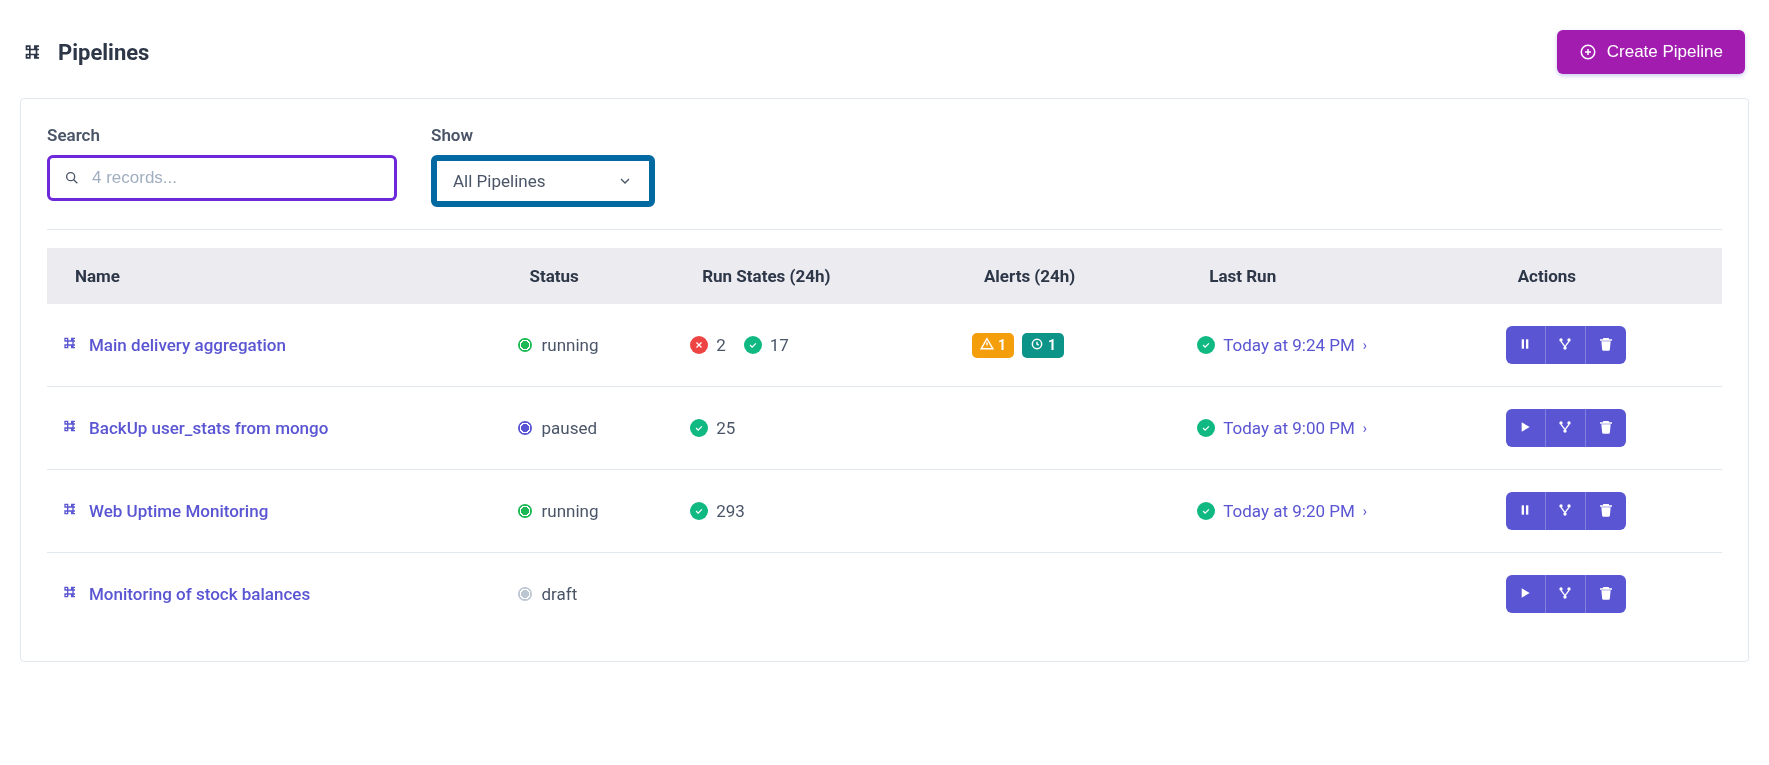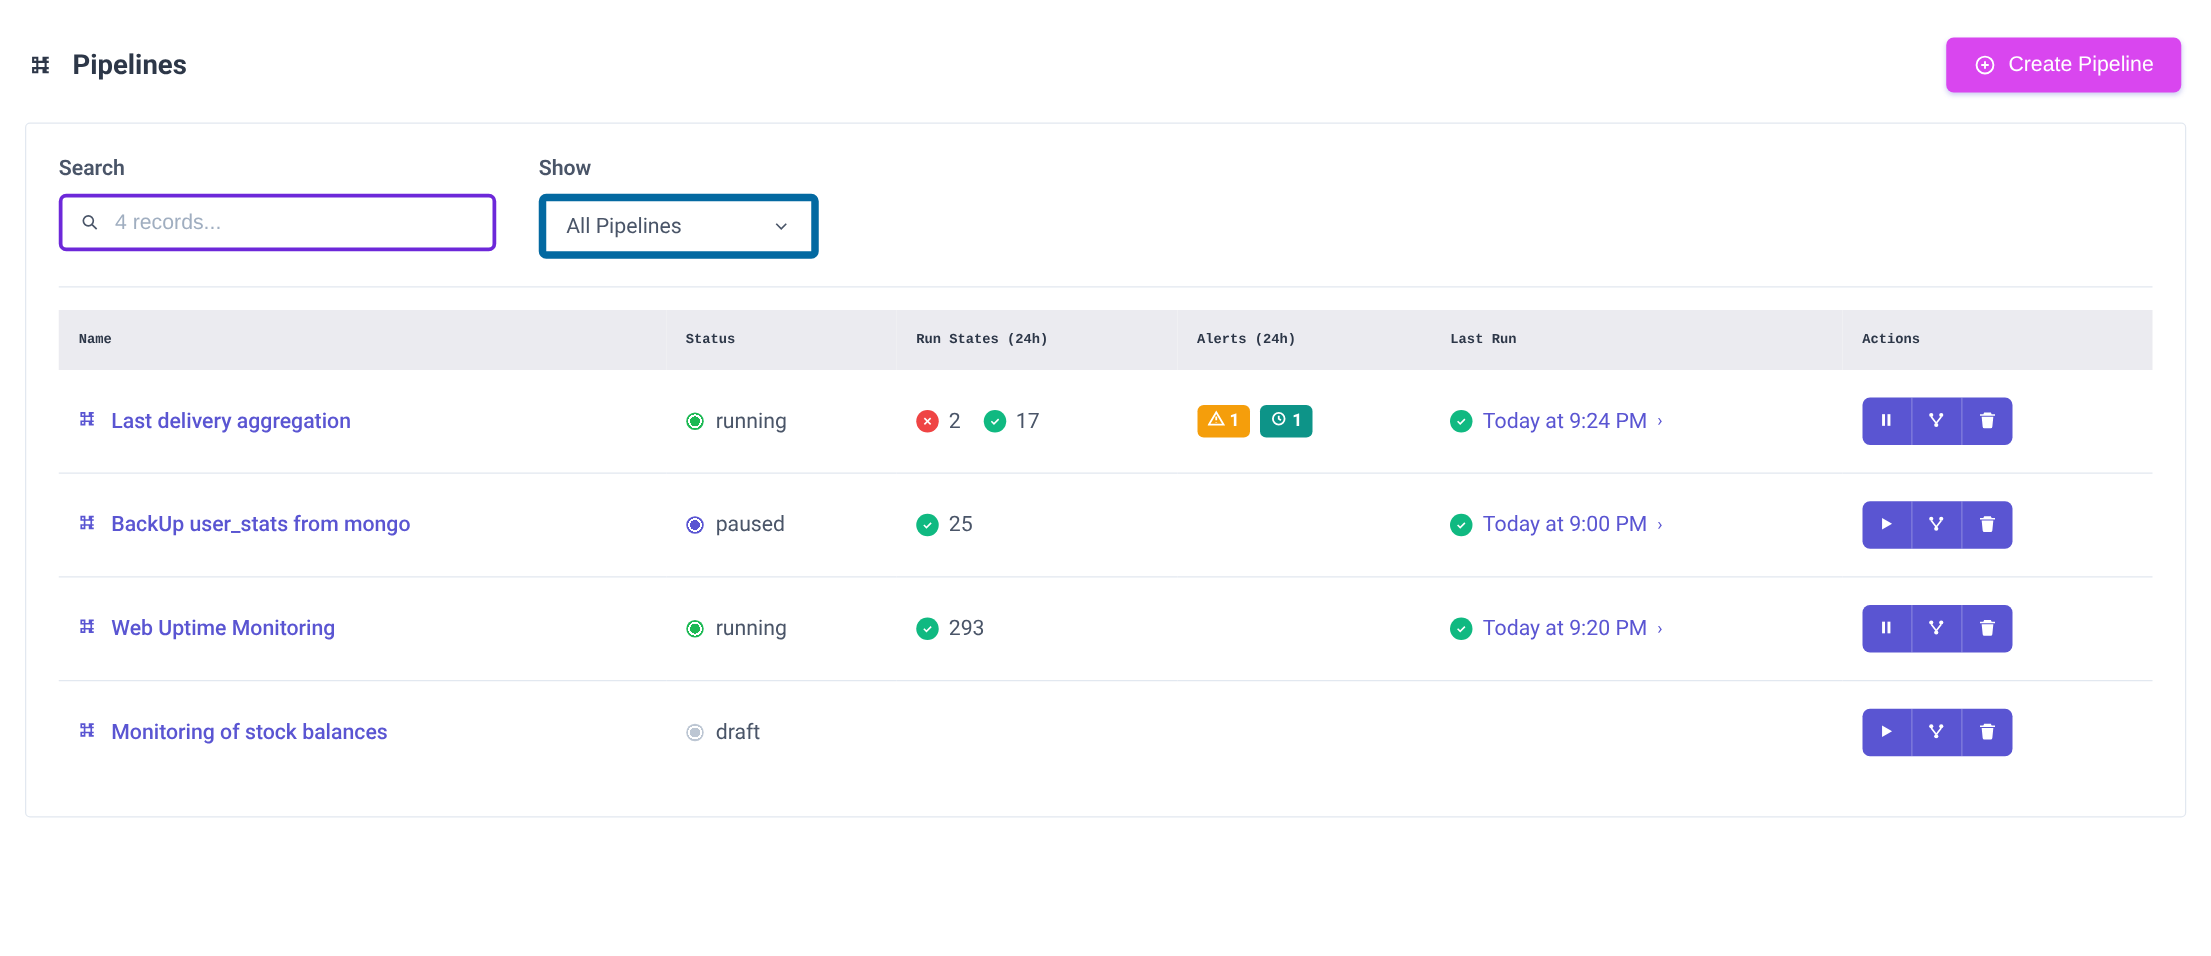--- a/index.html
+++ b/index.html
@@ -20,21 +20,21 @@
   .page-title {
     display: flex;
     align-items: center;
     gap: 14px;
     font-size: 22px;
     font-weight: 700;
     color: #2d3748;
   }
   .page-title svg { width: 20px; height: 20px; }
   .btn-primary {
-    background: #d946ef;
+    background: #a21caf;
     color: #fff;
     border: none;
     border-radius: 6px;
     padding: 12px 22px;
     font-size: 17px;
     font-weight: 500;
     display: inline-flex;
     align-items: center;
     gap: 10px;
     cursor: pointer;
@@ -83,25 +83,24 @@
     width: 224px;
     font-size: 17px;
     color: #4a5568;
     cursor: pointer;
   }
   .select-wrap svg { width: 16px; height: 16px; color: #4a5568; }
   table { width: 100%; border-collapse: collapse; }
   thead tr { background: #ebebf0; }
   th {
     text-align: left;
-    padding: 18px 16px;
-    font-size: 11px;
+    padding: 18px 28px;
+    font-size: 17px;
     font-weight: 700;
     color: #2d3748;
-    font-family: Liberation Mono, monospace;
   }
   td {
     padding: 22px 16px;
     border-bottom: 1px solid #e2e8f0;
     vertical-align: middle;
   }
   tbody tr:last-child td { border-bottom: none; }
   .pipe-name {
     display: inline-flex;
     align-items: center;
@@ -200,21 +199,21 @@
         <th>Last Run</th>
         <th class="col-actions">Actions</th>
       </tr>
     </thead>
     <tbody id="tbody">
         <tr>
           <td><a class="pipe-name">
               <span><svg viewBox="0 0 24 24" fill="currentColor">
                   <path d="M2 4h6v4h4V4h6v6h-4v4h4v6h-6v-4h-4v4H2v-6h4v-4H2V4zm2 2v2h2V6H4zm12 0v2h2V6h-2zM8 10v4h8v-4H8zM4 16v2h2v-2H4zm12 0v2h2v-2h-2z"></path>
                 </svg></span>
-              <span>Last delivery aggregation</span>
+              <span>Main delivery aggregation</span>
             </a></td>
           <td><span class="status">
               <span class="dot-simple-running"></span>
               <span>running</span>
             </span></td>
           <td>
             <div class="runstates">
               <span class="rs-item">
                 <span class="circ circ-red">
                   <svg viewBox="0 0 24 24">

